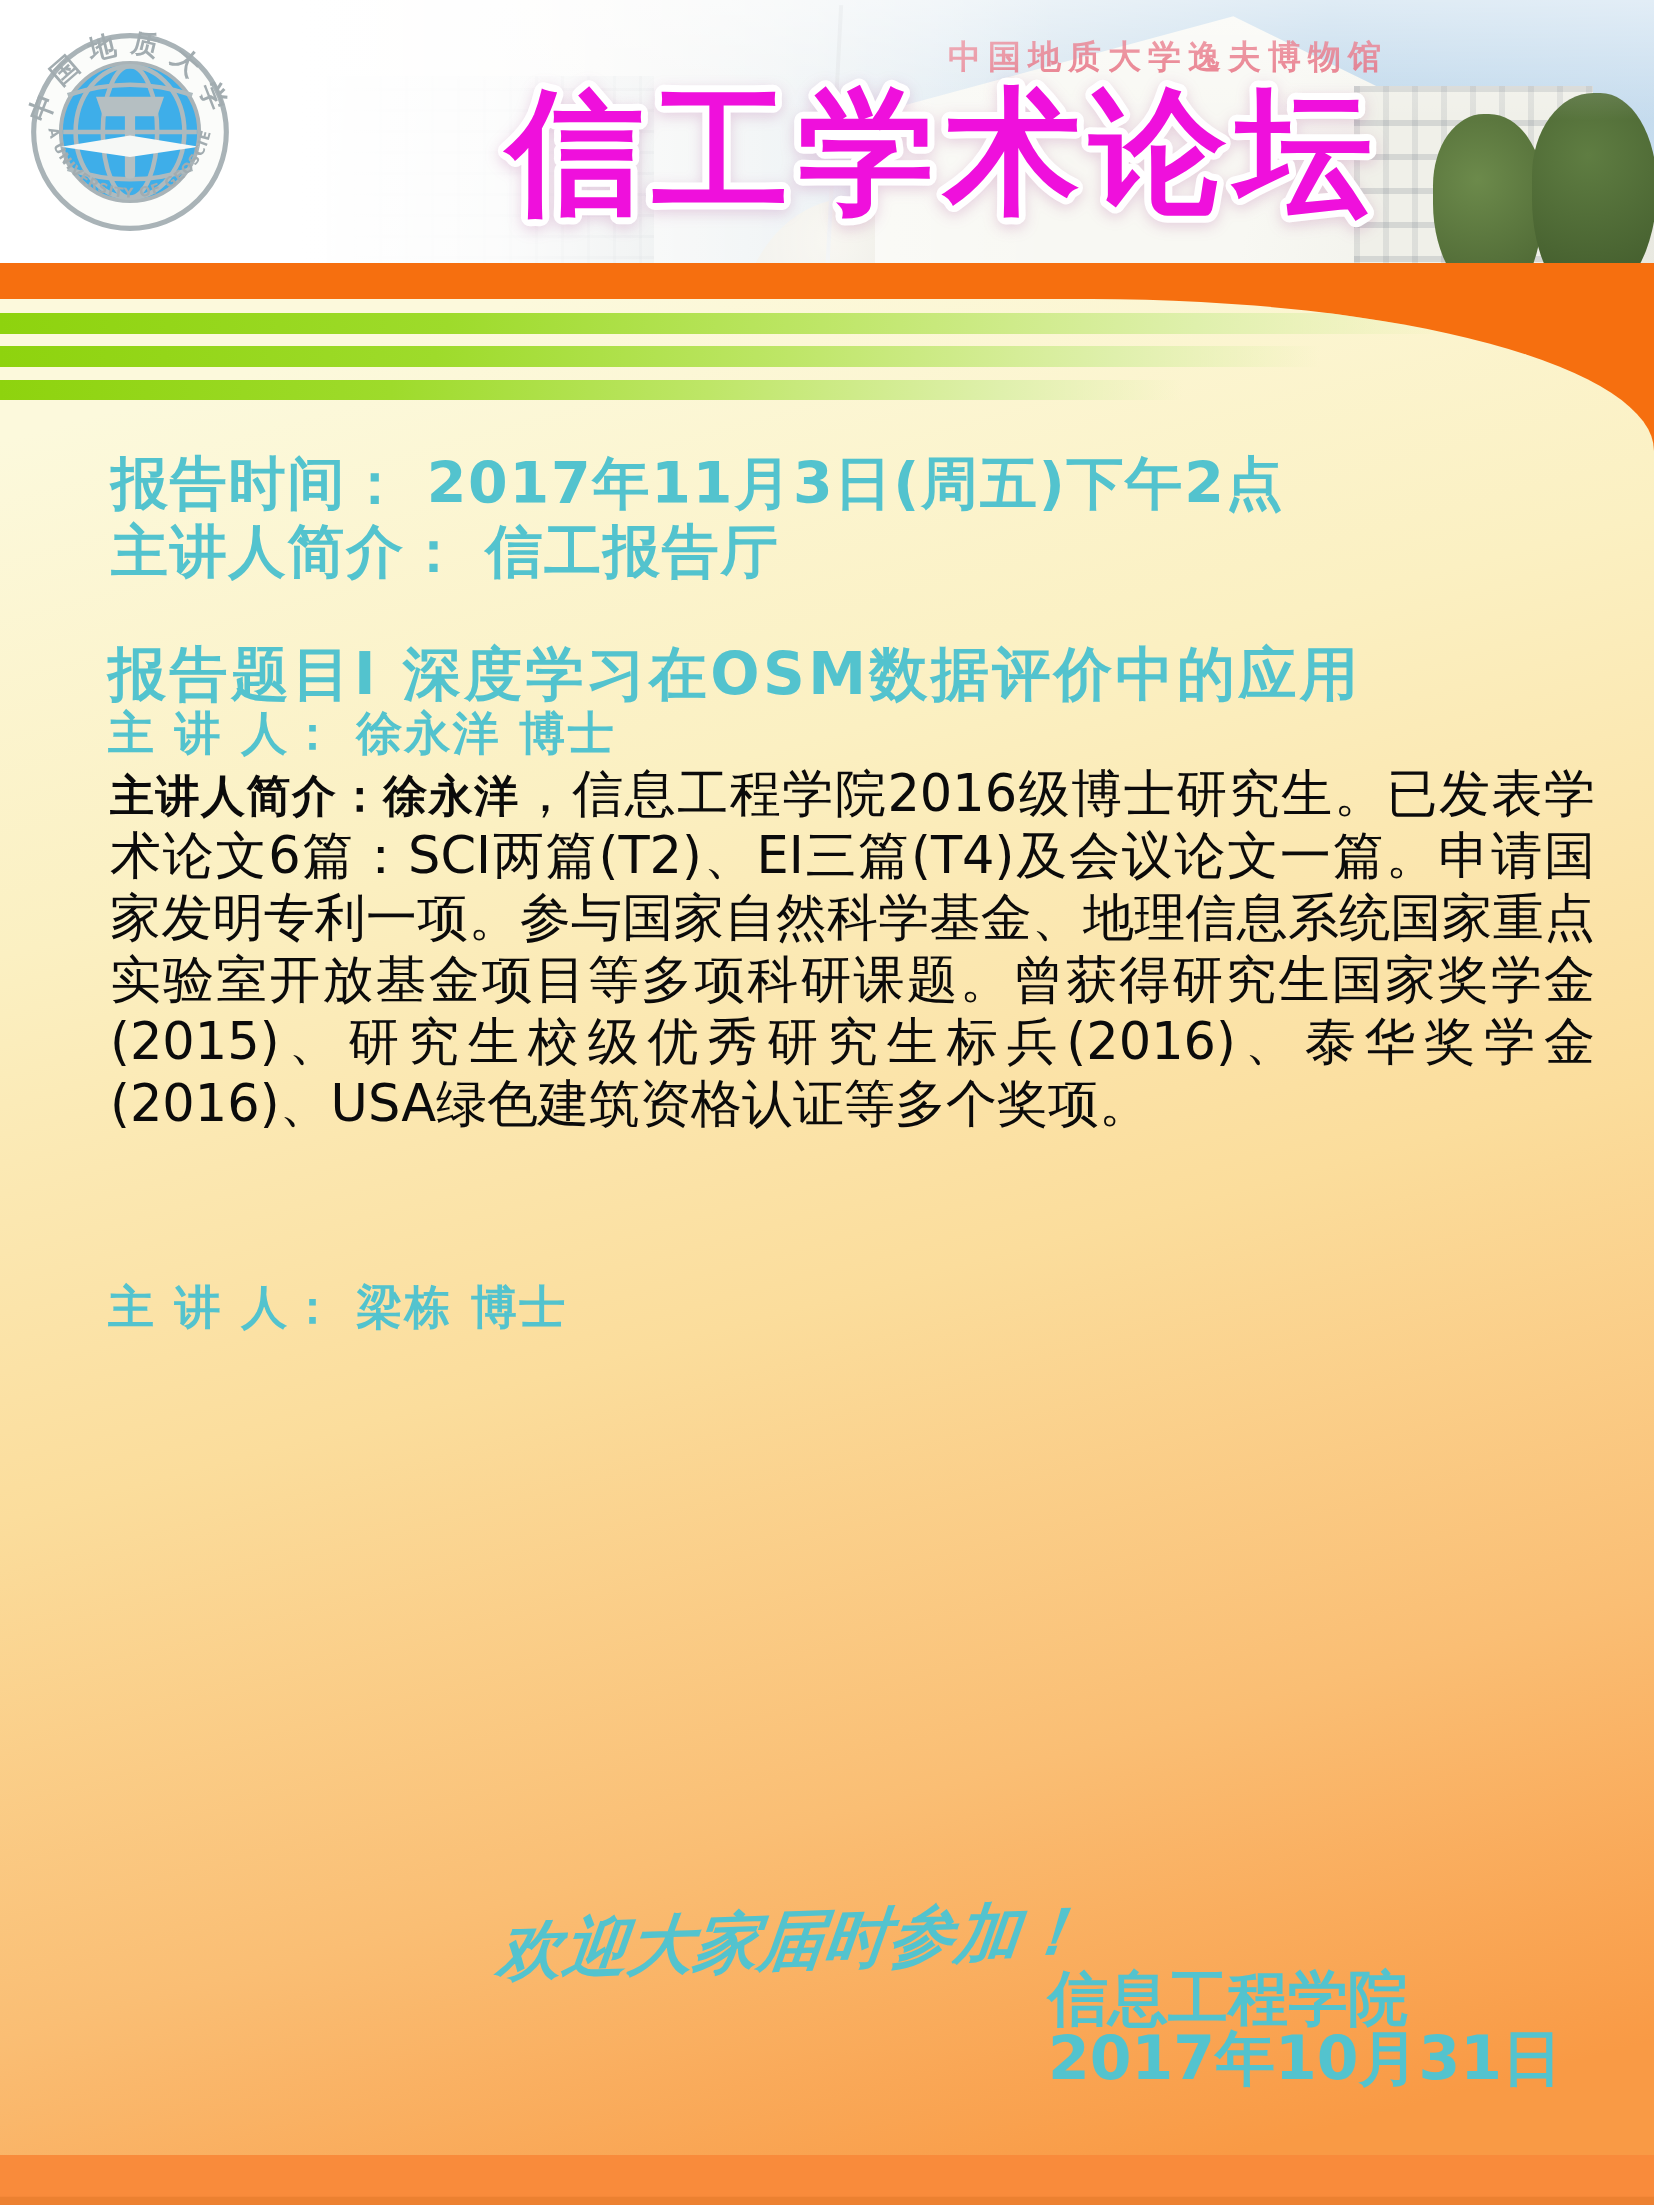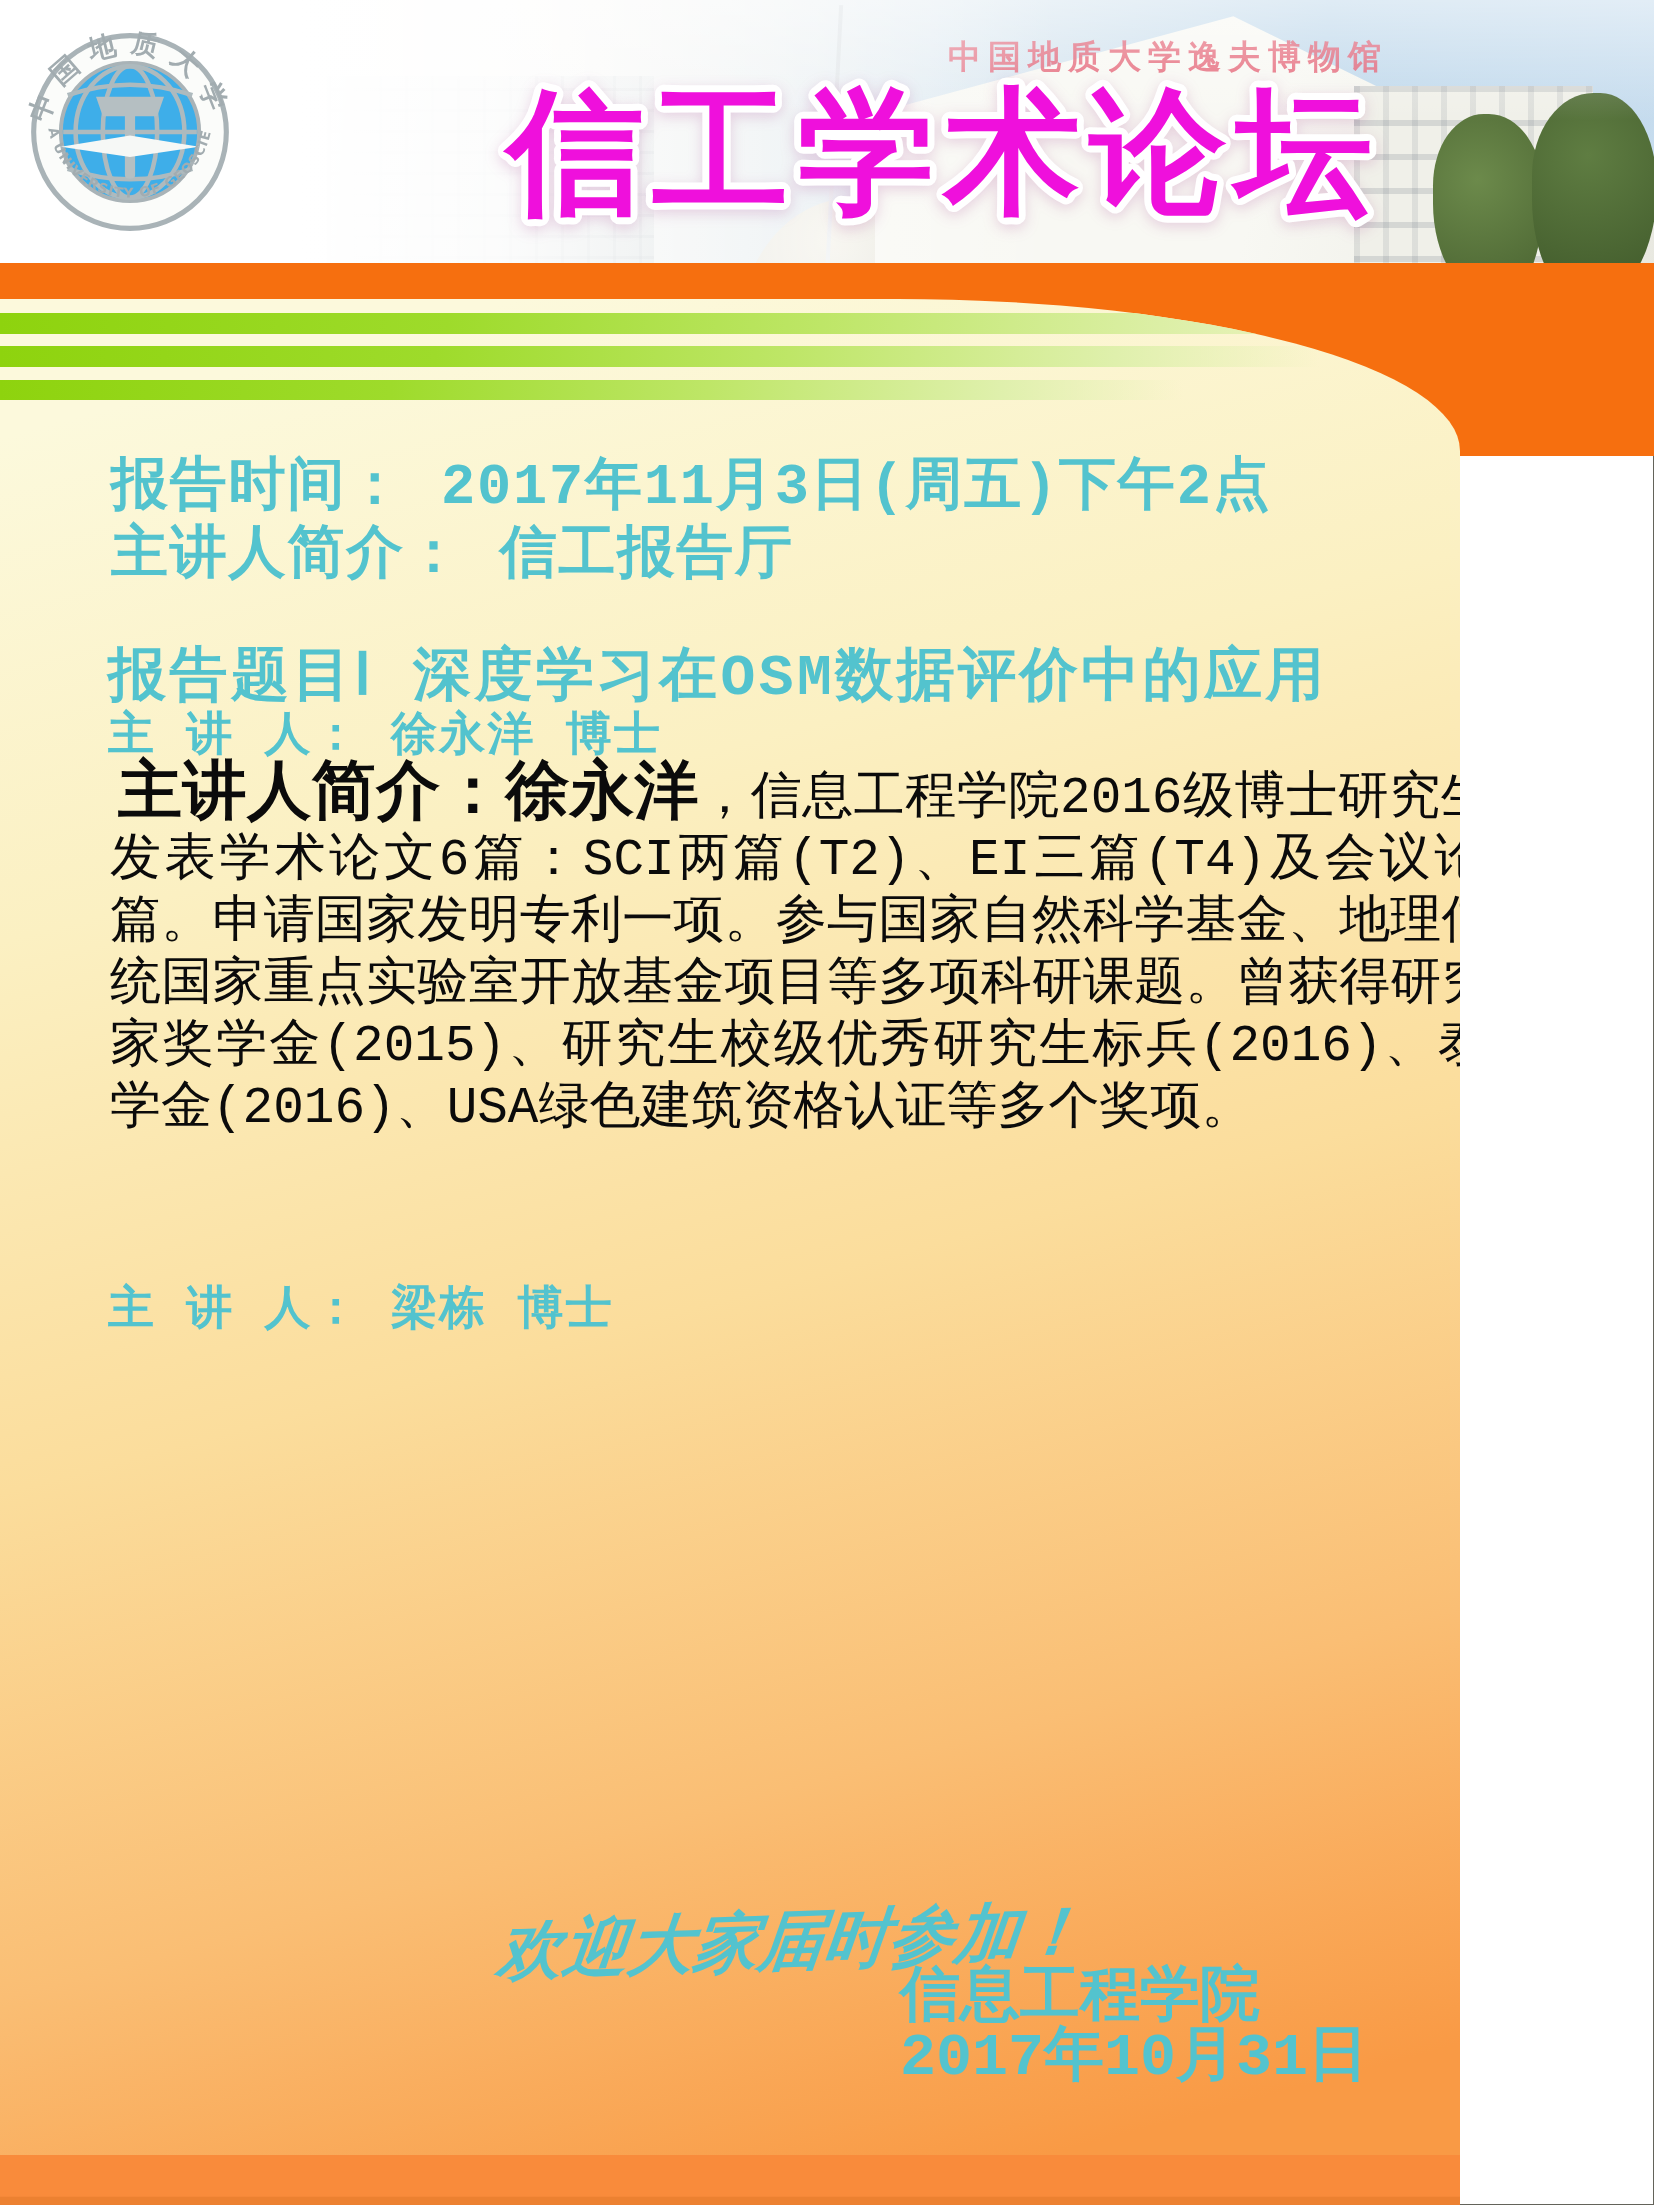--- a/index.html
+++ b/index.html
@@ -64,44 +64,43 @@
     background:linear-gradient(180deg,rgba(255,255,255,.5) 0%,rgba(255,255,255,0) 40%);
   }
   .logo-svg{ position:absolute; left:28px; top:30px; }
   .title-svg{ position:absolute; left:489px; top:46px;
     filter:drop-shadow(0 4.7px 7px rgba(150,30,120,.18)); }
   
   .frame-band{
     position:absolute; left:0; top:263px; width:1654px; height:193px;
   }
   .content{
-    position:absolute; left:0; top:299px; width:1460px; height:1906px;
+    position:absolute; left:0; top:299px; width:1654px; height:1906px;
     border-top-right-radius:563px 152px;
     background:linear-gradient(165deg,#fcf9dc 6%,#fbf0c2 28%,#fbdd9c 52%,#fabe74 74%,#f99a45 93%);
     overflow:hidden;
-    font-family:Liberation Mono, monospace;
   }
   .stripe{ position:absolute; left:0; }
   .stripe.s1{ top:14px;  height:21px; width:1494px;
     background:linear-gradient(90deg,#8ed30e 0%,#9edb2b 30%,#bee667 55%,#dff0ac 80%,rgba(250,247,216,0) 97%); }
   .stripe.s2{ top:47px;  height:21px; width:1360px;
     background:linear-gradient(90deg,#8ed30e 0%,#9edb2b 32%,#bee667 58%,#dff0ac 82%,rgba(250,247,216,0) 97%); }
   .stripe.s3{ top:81px; height:20px; width:1220px;
     background:linear-gradient(90deg,#8ed30e 0%,#9edb2b 32%,#bee667 58%,#dff0ac 82%,rgba(250,247,216,0) 97%); }
   .teal{ color:#53c3ce; font-weight:bold; white-space:nowrap; }
   .sched-line{ position:absolute; left:111px; font-size:57px; letter-spacing:1.8px; }
   .sched-line.time{ top:147px; }
   .sched-line.venue{ top:215px; }
   .talk-title{ position:absolute; left:108px; font-size:58px; letter-spacing:3.5px;text-align:center; }
   .speaker-line{ position:absolute; left:108px; font-size:46px; letter-spacing:2.3px; }
   .bio{
     position:absolute; left:110px; width:1485px;
     font-size:51px; color:#0b0b0b; text-align:justify; text-justify:inter-ideograph;
   }
-  .bio .lead{ font-size:64px; line-height:1; font-weight:bold;margin-left:8px; }
+  .bio .lead{ font-size:44px; line-height:1; font-weight:bold; }
   .bio1{ top:464px;  line-height:62px; }
   .bio2{ top:1049px; line-height:66px; }
   .tt1{ top:337px; }  .sp1{ top:404px; }
   .tt2{ top:912px; } .sp2{ top:978px; }
   .welcome{
     position:absolute; left:499px; top:1598px; font-size:65px;
     font-style:italic; transform:skewX(-8deg) rotate(-2deg);
   }
   .org-date{
     position:absolute; right:92px; top:1669px; text-align:left;

